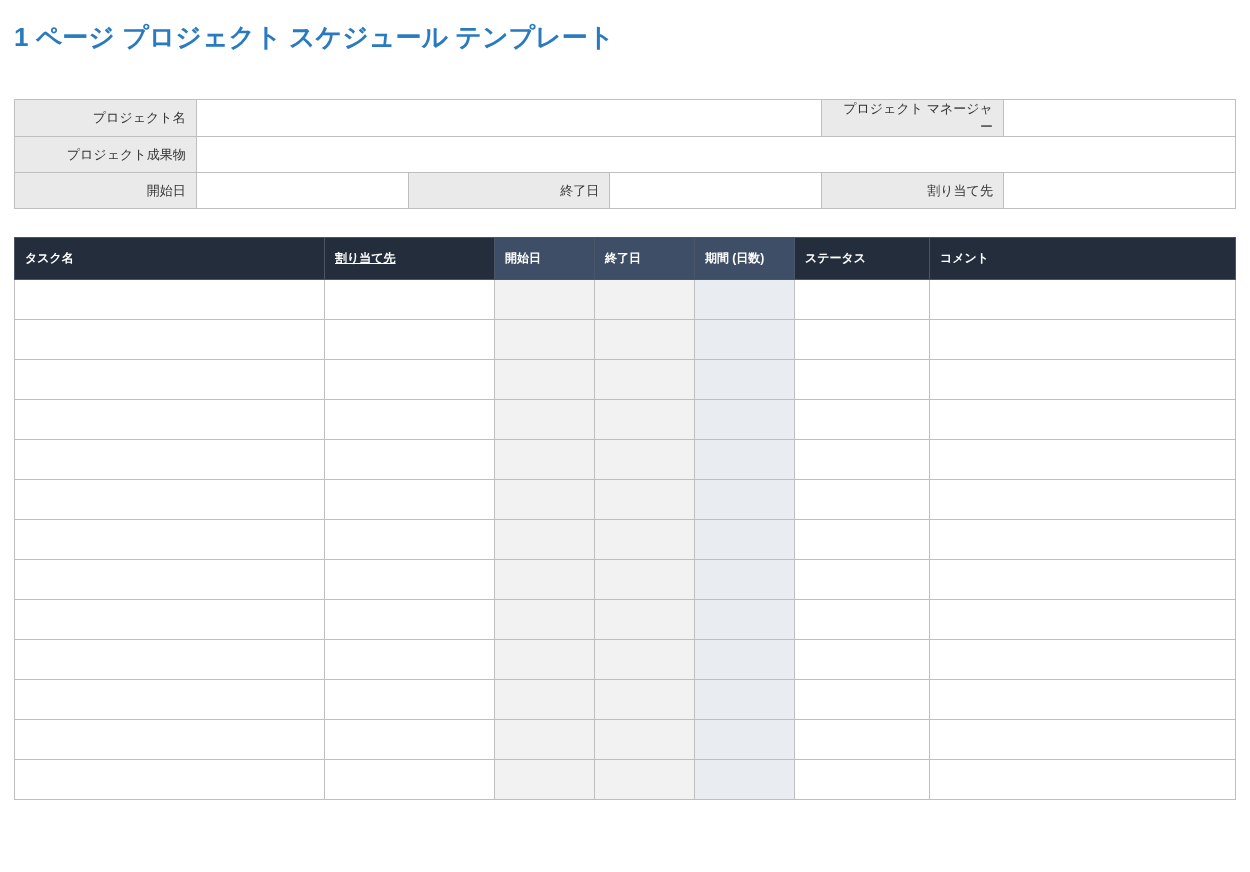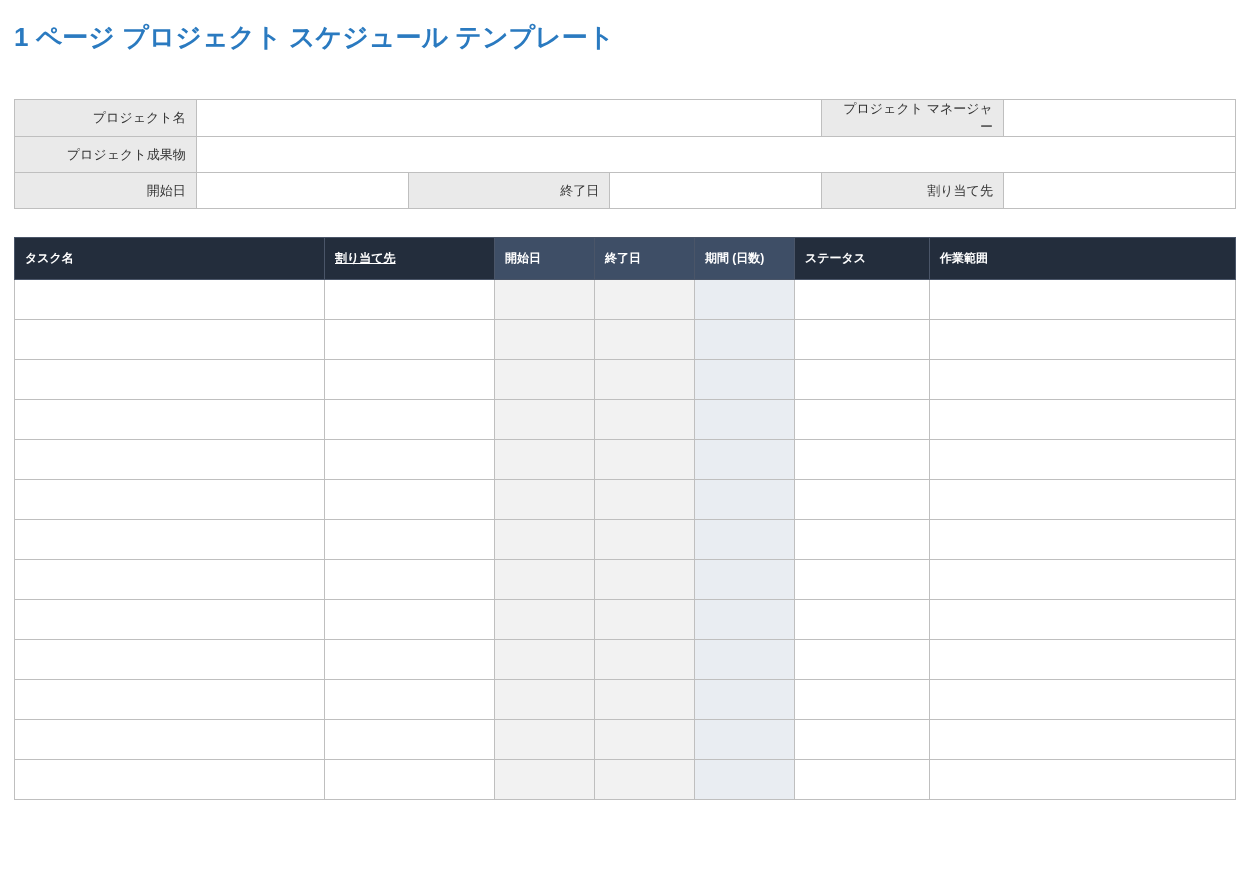--- a/index.html
+++ b/index.html
@@ -108,21 +108,21 @@
 
 <table class="task-table">
   <thead>
     <tr>
       <th class="col-task">タスク名</th>
       <th class="col-assign">割り当て先</th>
       <th class="col-start">開始日</th>
       <th class="col-end">終了日</th>
       <th class="col-duration">期間 (日数)</th>
       <th class="col-status">ステータス</th>
-      <th class="col-comment">作業範囲</th>
+      <th class="col-comment">コメント</th>
     </tr>
   </thead>
   <tbody id="task-tbody">
       <tr>
         <td></td>
         <td></td>
         <td class="shaded-light"></td>
         <td class="shaded-light"></td>
         <td class="shaded-blue"></td>
         <td></td>

